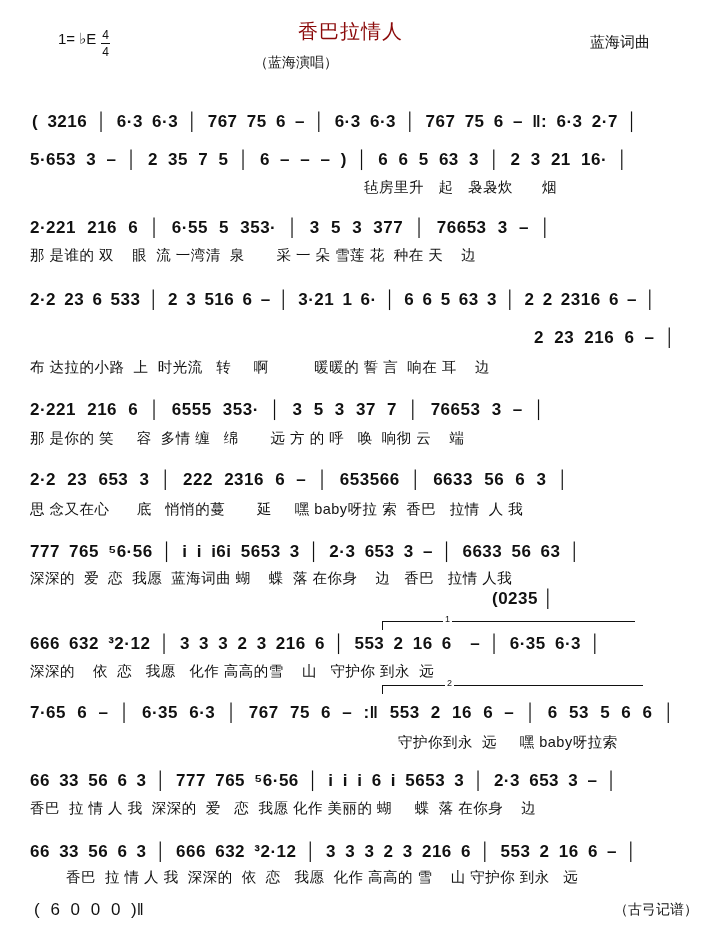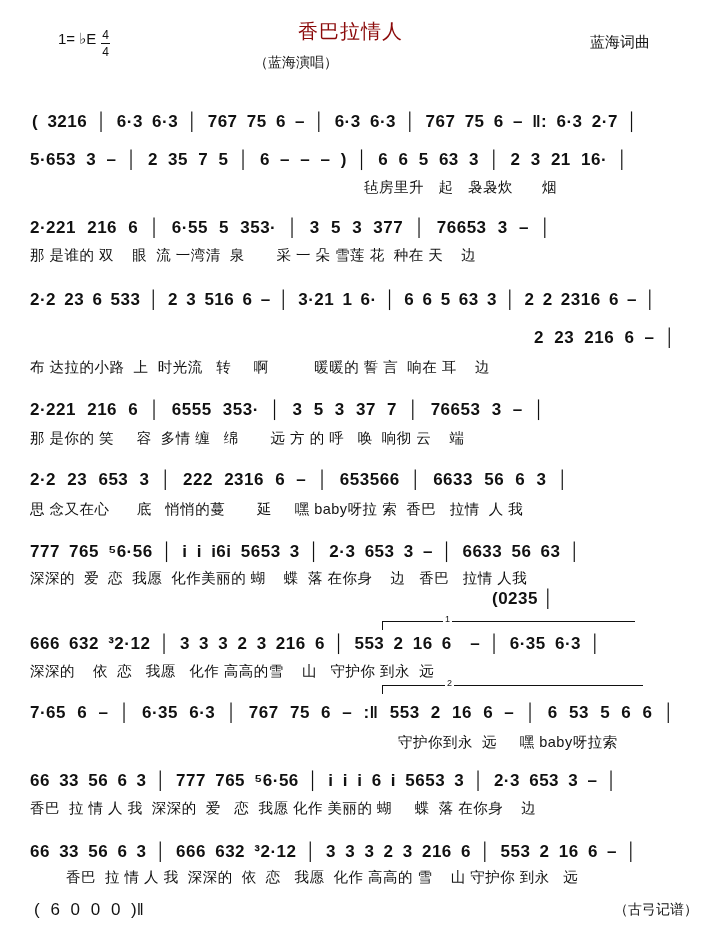--- a/index.html
+++ b/index.html
@@ -44,21 +44,21 @@
 <div class="abs notes" style="top:328px; left:534px; word-spacing:5px;">2 23 216 6 – │</div>
 <div class="abs lyrics" style="top:358px; left:30px;">布 达拉的小路  上  时光流   转     啊          暖暖的 誓 言  响在 耳    边</div>
 
 <div class="abs notes" style="top:400px; left:30px; word-spacing:6px;">2·221 216 6 │ 6555 353· │ 3 5 3 37 7 │ 76653 3 – │</div>
 <div class="abs lyrics" style="top:429px; left:30px;">那 是你的 笑     容  多情 缠   绵       远 方 的 呼   唤  响彻 云    端</div>
 
 <div class="abs notes" style="top:470px; left:30px; word-spacing:6px;">2·2 23 653 3 │ 222 2316 6 – │ 653566 │ 6633 56 6 3 │</div>
 <div class="abs lyrics" style="top:500px; left:30px;">思 念又在心      底   悄悄的蔓       延     嘿 baby呀拉 索  香巴   拉情  人 我</div>
 
 <div class="abs notes" style="top:542px; left:30px; word-spacing:4px;">777 765 ⁵6·56 │ i i i6i 5653 3 │ 2·3 653 3 – │ 6633 56 63 │</div>
-<div class="abs lyrics" style="top:569px; left:30px;">深深的  爱  恋  我愿  化作美丽的 蝴    蝶  落 在你身    边   香巴   拉情 人我</div>
+<div class="abs lyrics" style="top:569px; left:30px;">深深的  爱  恋  我愿  蓝海词曲 蝴    蝶  落 在你身    边   香巴   拉情 人我</div>
 <div class="abs notes" style="top:589px; left:492px;">(0235 │</div>
 
 <div class="volta" style="left:382px; top:621px; width:252px;">
   <span style="left:60px;">1</span>
 </div>
 
 <div class="abs notes" style="top:634px; left:30px; word-spacing:4px;">666 632 ³2·12 │ 3 3 3 2 3 216 6 │ 553 2 16 6  – │ 6·35 6·3 │</div>
 <div class="abs lyrics" style="top:662px; left:30px;">深深的    依  恋   我愿   化作 高高的雪    山   守护你 到永  远</div>
 
 <div class="volta" style="left:382px; top:685px; width:260px;">

